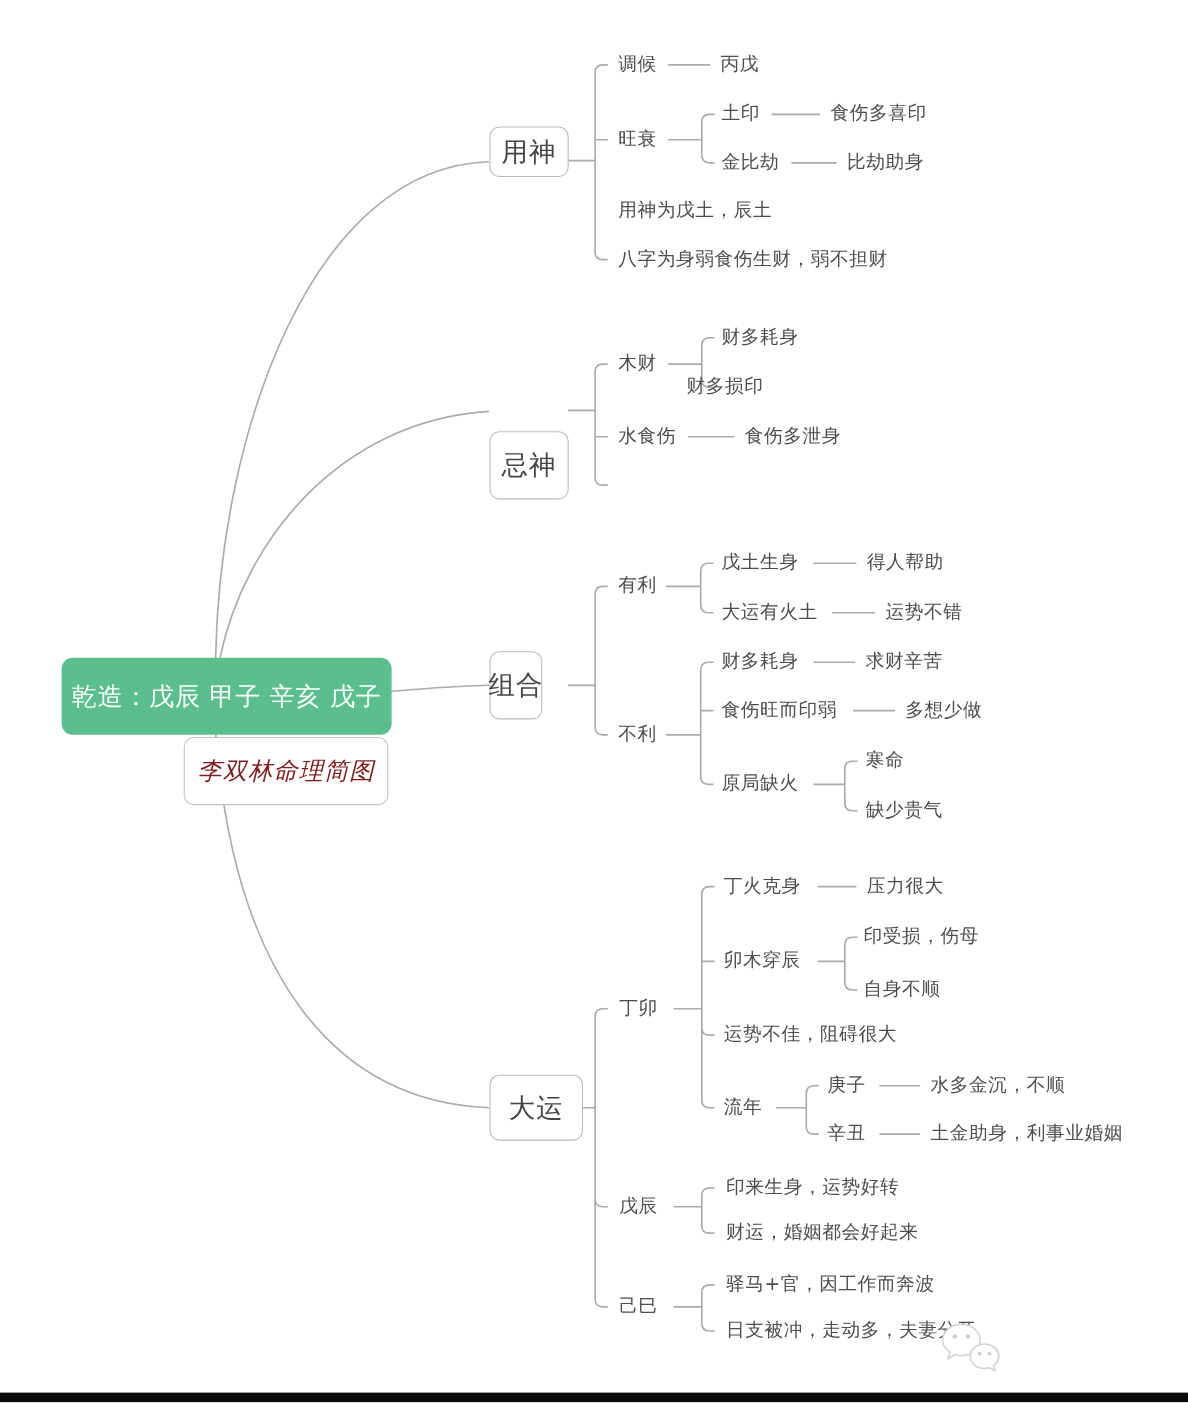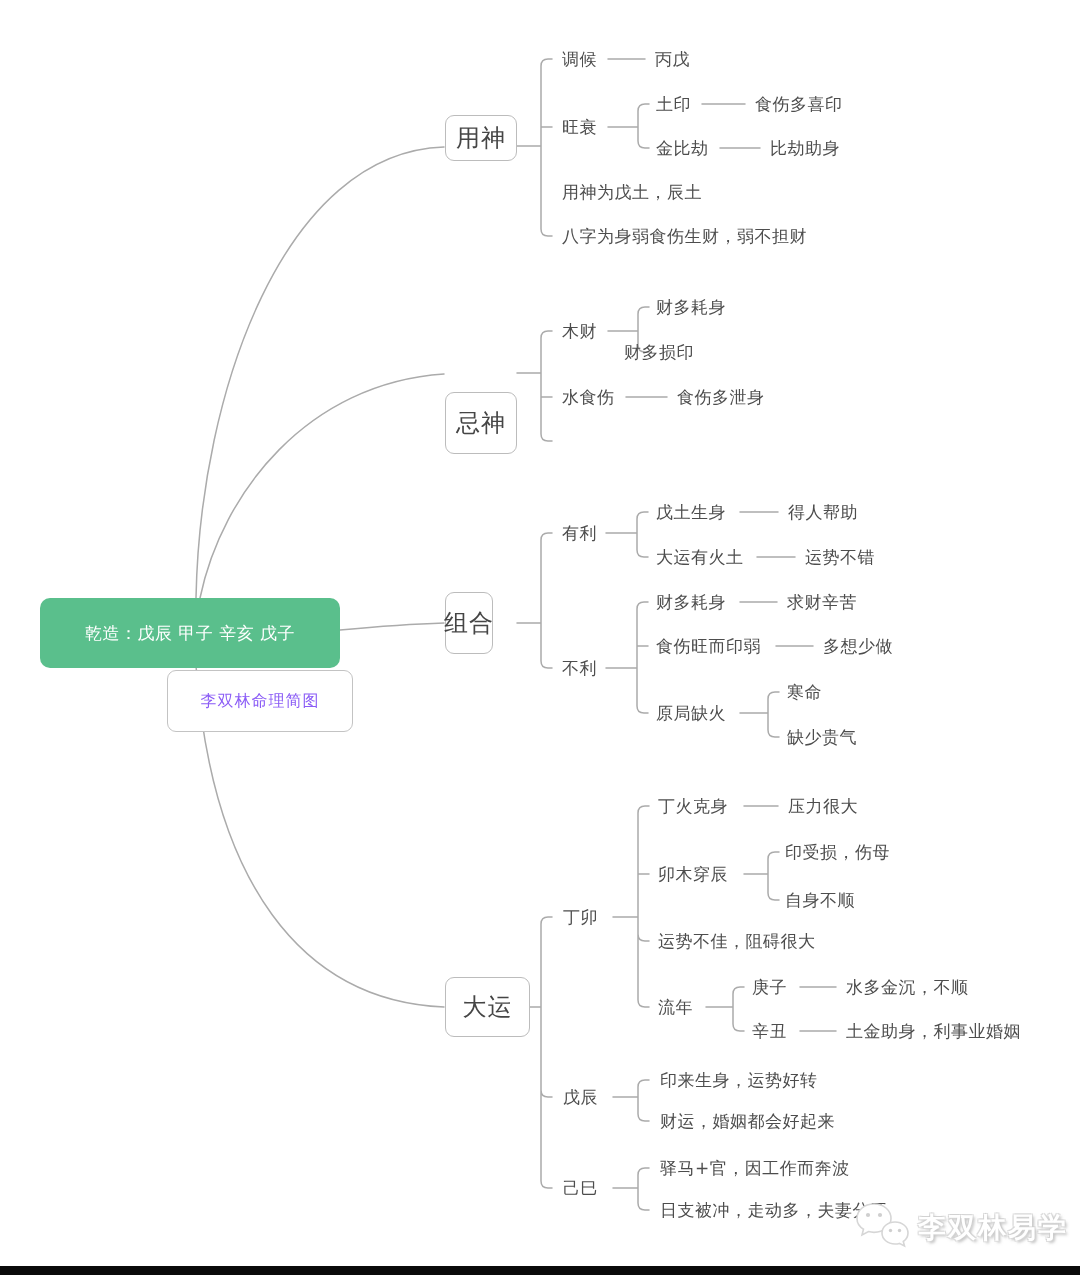--- a/index.html
+++ b/index.html
@@ -17,24 +17,25 @@
     letter-spacing:0.5px;
   }
   .box{
     position:absolute;z-index:3;box-sizing:border-box;
     display:flex;align-items:center;justify-content:center;
     background:#ffffff;border:1.5px solid #bcbcbc;border-radius:9px;
     color:#454545;white-space:nowrap;
   }
   .box.l1{font-size:24px;letter-spacing:1px;}
   .box.rootbox{
-    border:none;color:#ffffff;font-size:17px;letter-spacing:0.5px;
+    border:none;color:#ffffff;font-size:23px;letter-spacing:0.5px;
     border-radius:10px;
+    margin-left:16px;
   }
-  .box.titlebox{font-size:16px;letter-spacing:1px;color:#8b5cf6;border-color:#c3c3c3;}
+  .box.titlebox{font-size:22px;letter-spacing:1px;color:#7f1d1d;border-color:#c3c3c3;font-style:italic;}
   .watermark{position:absolute;z-index:4;display:flex;align-items:center;}
   .watermark .wm-text{
     font-size:28px;letter-spacing:2px;color:#ffffff;font-weight:bold;
     text-shadow:-1px -1px 0 rgba(205,205,205,.65), 1px -1px 0 rgba(205,205,205,.65),
                 -1px 1px 0 rgba(215,215,215,.8), 2px 2px 3px rgba(140,140,140,.55);
   }
   .bottombar{position:absolute;z-index:5;left:0;width:1080px;background:#0a0a0a;}
 </style>
 </head>
 <body>
@@ -122,17 +123,16 @@
           <path d="M41,22 C33.5,22 28,27 28,33 C28,39 33.5,44 41,44 C42.5,44 44,43.8 45.3,43.4 L50.5,46 L49.3,41.5 C52.3,39.5 54,36.4 54,33 C54,27 48.5,22 41,22 Z"></path>
         </g>
         <g fill="#cfcfcf">
           <circle cx="14" cy="15" r="2.1"></circle>
           <circle cx="26" cy="15" r="2.1"></circle>
           <circle cx="36.5" cy="30.5" r="1.7"></circle>
           <circle cx="45.5" cy="30.5" r="1.7"></circle>
         </g>
       </svg>
     </span>
-    <span class="wm-text">李双林易学</span>
   </div>
 
   <div class="bottombar" style="top:1266px;height:9px;"></div>
 </div>
 
 </body></html>

